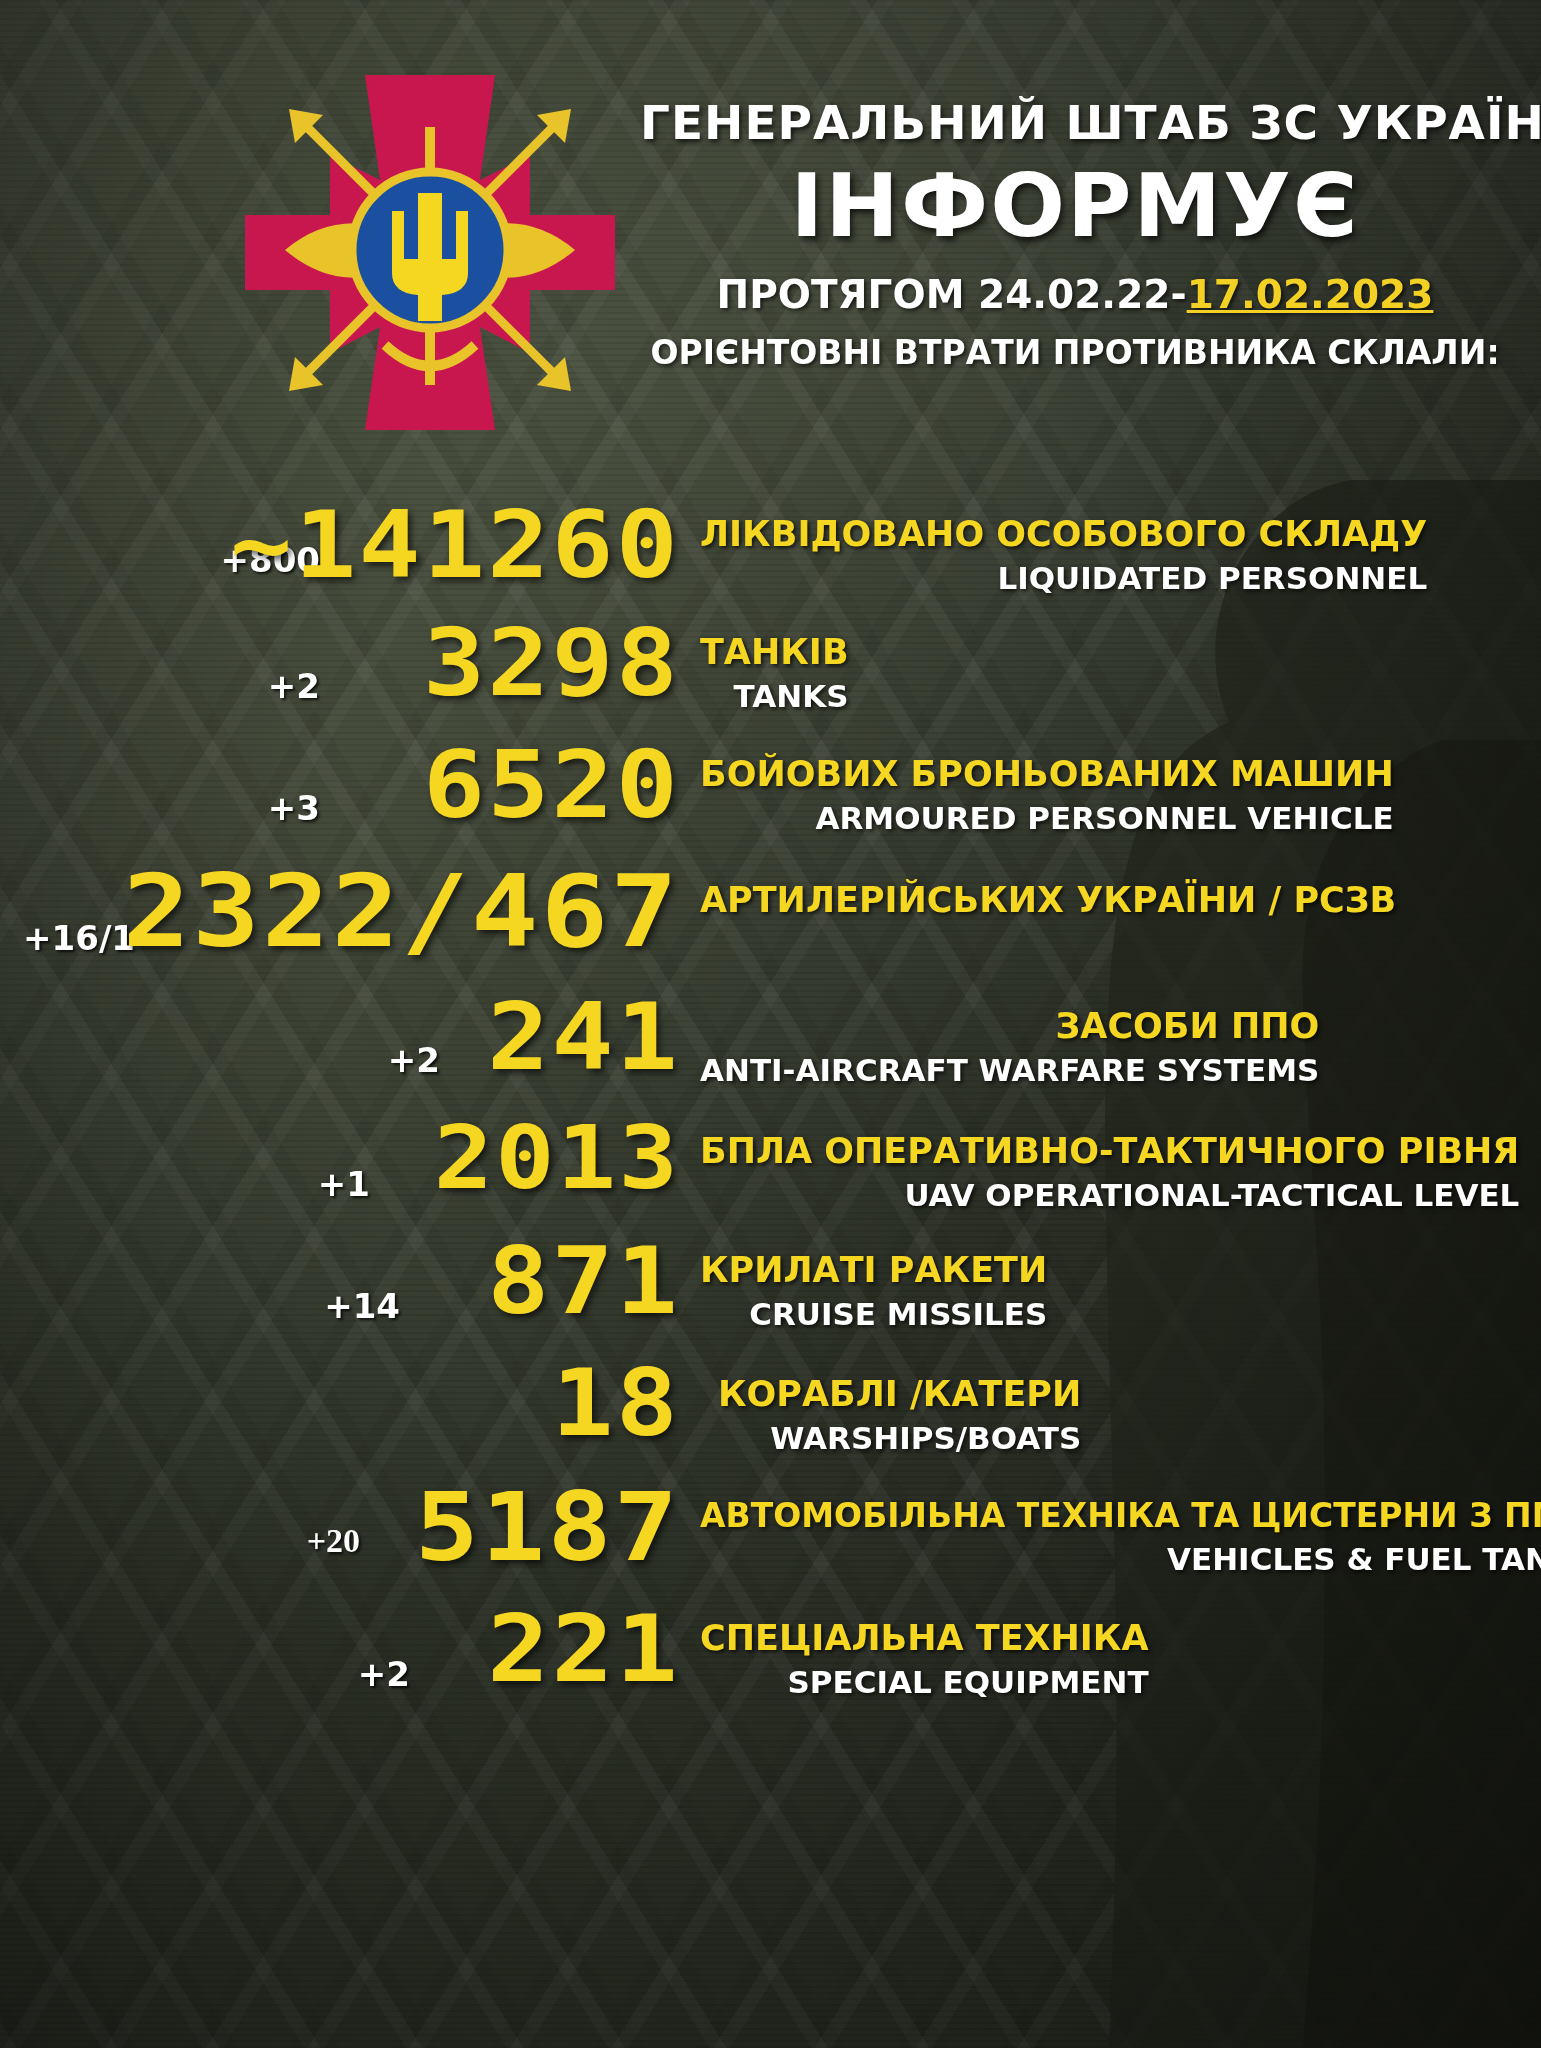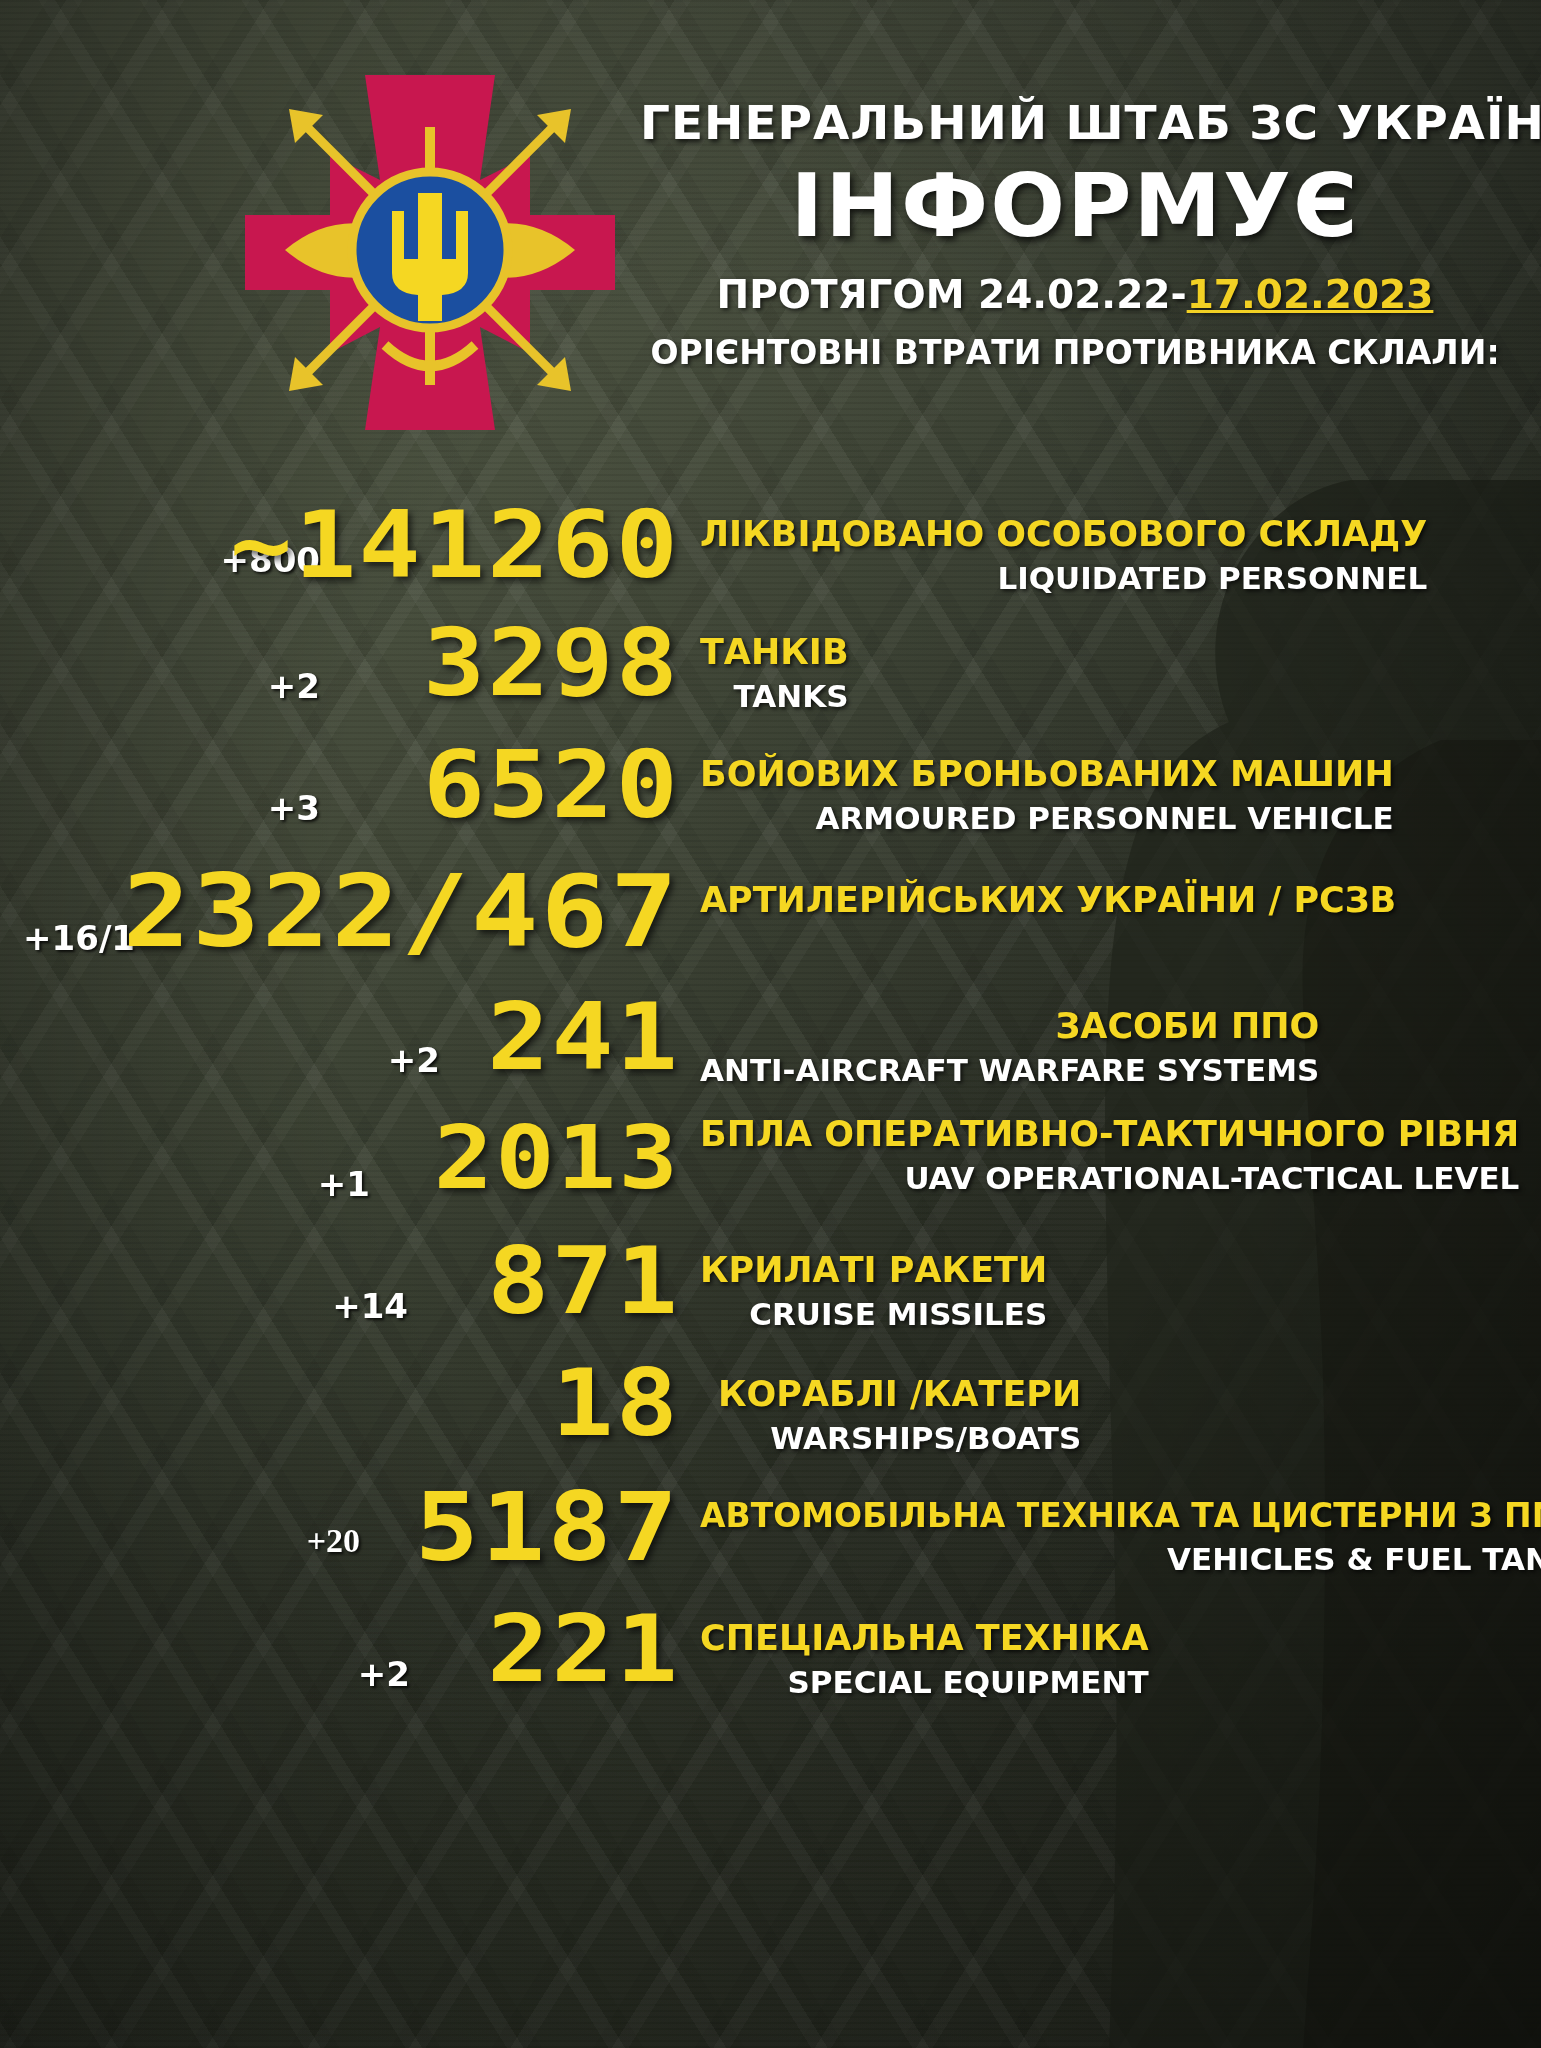--- a/index.html
+++ b/index.html
@@ -266,28 +266,28 @@
       <div class="labels" style="top:14px">
         <div class="lab-ua">ЗАСОБИ ППО</div>
         <div class="lab-en">Anti-aircraft warfare systems</div>
       </div>
     </div>
 
 
     <div class="row" style="height:122px">
       <div class="delta" style="left:250px;width:120px;bottom:32px;">+1</div>
       <div class="num" style="font-size:88px;line-height:1;width:680px;left:0;right:auto;text-align:right;">2013</div>
-      <div class="labels" style="top:0">
+      <div class="labels" style="top:17px">
         <div class="lab-ua">БПЛА ОПЕРАТИВНО-ТАКТИЧНОГО РІВНЯ</div>
         <div class="lab-en">UAV operational-tactical level</div>
       </div>
     </div>
 
     <div class="row" style="height:122px">
-      <div class="delta" style="left:288px;width:120px;bottom:32px;">+14</div>
+      <div class="delta" style="left:280px;width:120px;bottom:32px;">+14</div>
       <div class="num" style="font-size:92px;line-height:1;width:680px;left:0;right:auto;text-align:right;">871</div>
       <div class="labels" style="top:14px">
         <div class="lab-ua">КРИЛАТІ РАКЕТИ</div>
         <div class="lab-en">Cruise missiles</div>
       </div>
     </div>
 
     <div class="row" style="height:122px">
       <div class="delta" style="left:300px;width:120px;bottom:32px;"></div>
       <div class="num" style="font-size:92px;line-height:1;width:680px;left:0;right:auto;text-align:right;">18</div>

